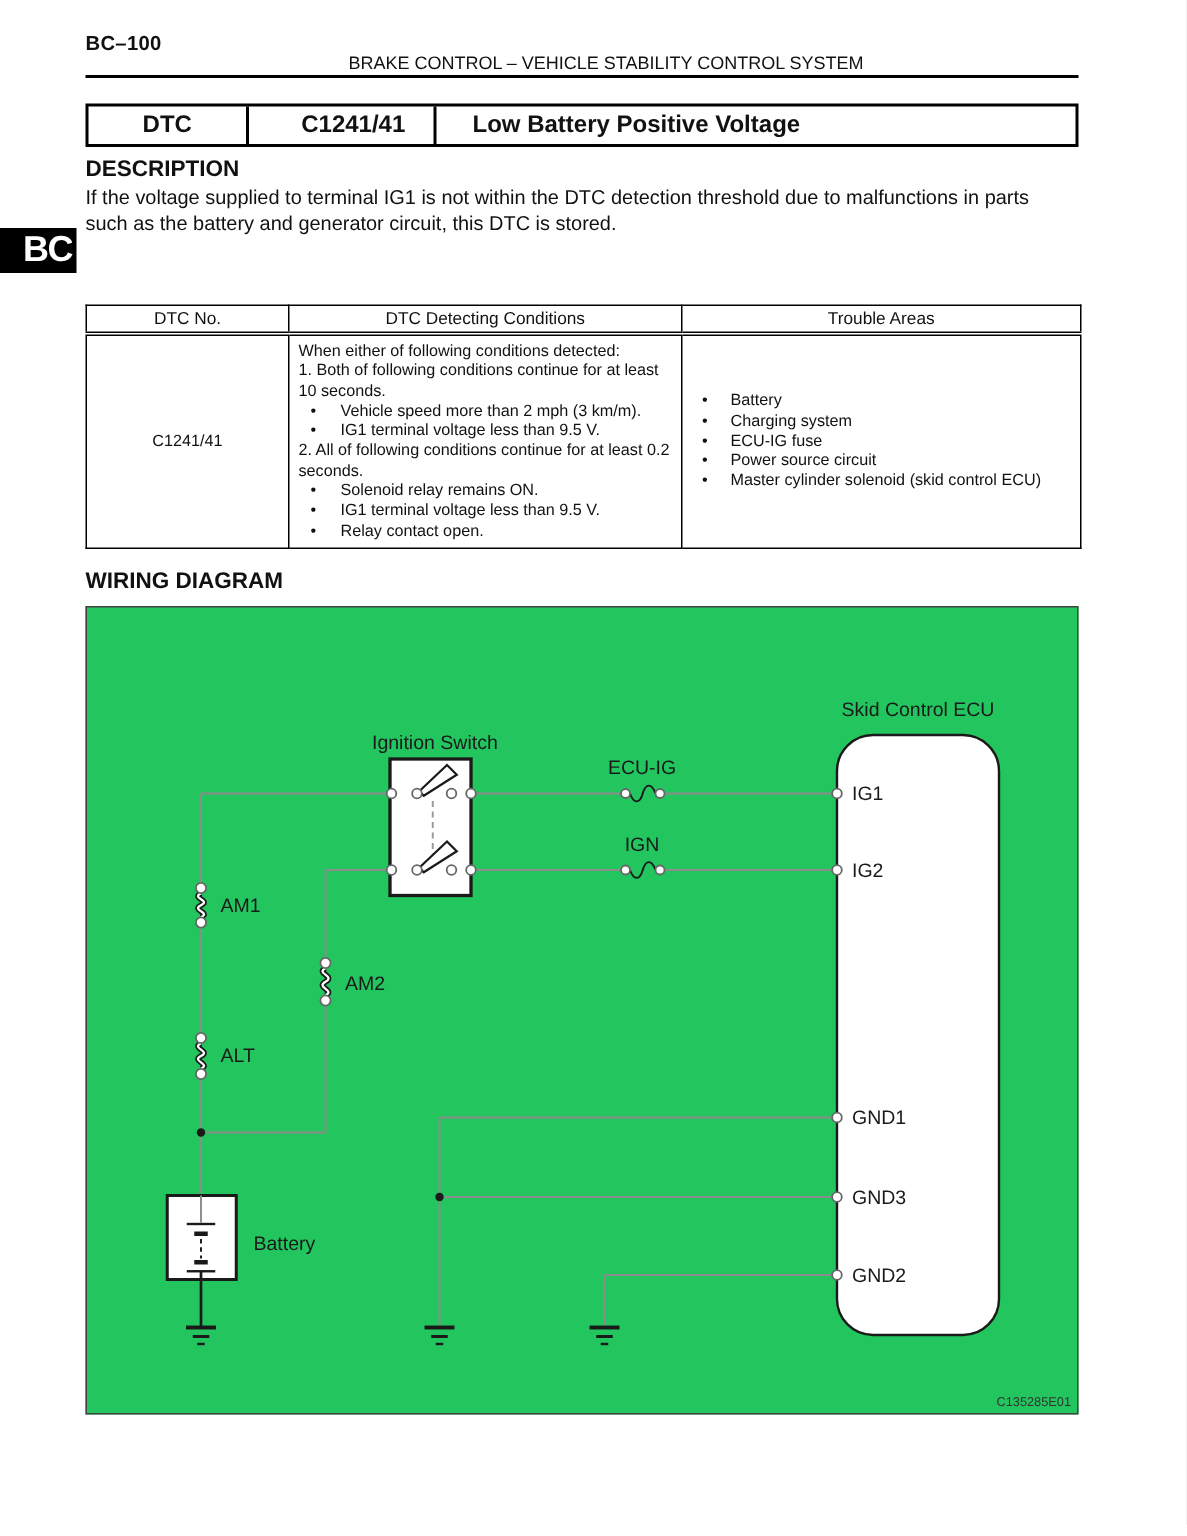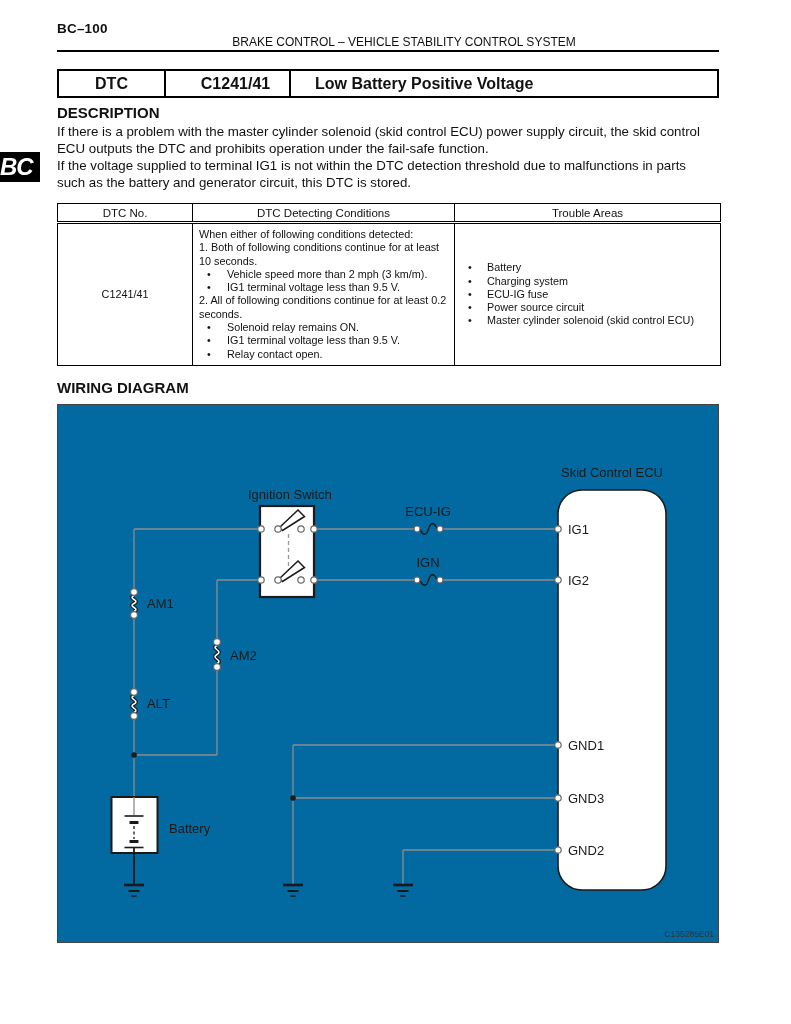--- a/index.html
+++ b/index.html
@@ -8,22 +8,22 @@
     position:relative; width:791px; height:1024px; background:#ffffff;
     font-family:"Liberation Sans","DejaVu Sans",sans-serif; color:#111;
     margin:0 auto; overflow:hidden;
   }
   
   .pageno { position:absolute; left:57px; top:21px; font-size:13.5px; font-weight:bold; letter-spacing:.2px; }
   .runhead { position:absolute; left:57px; top:35px; width:662px; text-align:center; font-size:12px; white-space:nowrap; }
   .runhead .b { font-weight:normal;padding-left:32px; }
   .headrule { position:absolute; left:57px; top:50px; width:662px; height:2px; background:#000; }
   
-  .bctab { position:absolute; left:0; top:152px; width:40px; height:30px; background:#000;
-           display:flex; align-items:center; padding-right:3px;font-style:italic; }
+  .bctab { position:absolute; left:0; top:152px; width:51px; height:30px; background:#000;
+           display:flex; align-items:center; justify-content:flex-end; padding-right:3px; }
   .bctab span { color:#fff; font-weight:bold; font-size:24px; line-height:1; letter-spacing:-1px; }
   
   .banner { position:absolute; left:57px; top:69px; width:662px; height:29px;
             display:grid; grid-template-columns:107px 109px 1fr; border:2px solid #000;gap:16px; }
   .banner > div { display:flex; align-items:center; font-weight:bold; font-size:16px; }
   .banner .c1 { justify-content:center; border-right:2px solid #000; }
   .banner .c2 { justify-content:center; border-right:2px solid #000; }
   .banner .c3 { padding-left:8px; }
   
   .desc-h { position:absolute; left:57px; top:104px; font-size:15px; font-weight:bold;text-align:center; }
@@ -34,21 +34,21 @@
   .cond th { border:1.5px solid #000; border-bottom:3px double #000; font-size:11.5px; font-weight:normal;
              height:19px; text-align:center; padding:1px 2px; }
   .cond td { border:1.5px solid #000; vertical-align:middle; font-size:10.8px; line-height:13.3px; padding:4px 6px; }
   .cond td.dtcno { text-align:center; }
   .cond .bul { position:relative; padding-left:28px; }
   .cond .bul::before { content:"\2022"; position:absolute; left:8px; }
   .cond td.trouble .bul { padding-left:26px; }
   .cond td.trouble .bul::before { left:7px; }
   
   .wir-h { position:absolute; left:57px; top:379px; font-size:15px; font-weight:bold; }
-  .diagram { position:absolute; left:57px; top:404px; width:662px; height:539px; border:1px solid #444; background:#0369a1; }
+  .diagram { position:absolute; left:57px; top:404px; width:662px; height:539px; border:1px solid #444; background:#22c55e; }
   .diagram svg { display:block; }
   svg text { font-family:"Liberation Sans","DejaVu Sans",sans-serif; font-size:13px; fill:#1a1a1a; }
   svg text.figcode { font-size:8.5px; fill:#333; }
 </style>
 </head>
 <body>
 
 <div class="page">
 
   <div class="pageno">BC–100</div>
@@ -63,21 +63,20 @@
   </div>
 
   <div class="banner">
     <div class="c1">DTC</div>
     <div class="c2">C1241/41</div>
     <div class="c3">Low Battery Positive Voltage</div>
   </div>
 
   <div class="desc-h">DESCRIPTION</div>
   <div class="desc">
-    <p>If there is a problem with the master cylinder solenoid (skid control ECU) power supply circuit, the skid control ECU outputs the DTC and prohibits operation under the fail-safe function.</p>
     <p>If the voltage supplied to terminal IG1 is not within the DTC detection threshold due to malfunctions in parts such as the battery and generator circuit, this DTC is stored.</p>
   </div>
 
   <table class="cond">
     <colgroup>
         <col class="c1">
         <col class="c2">
         <col class="c3">
       </colgroup>
     <thead>

